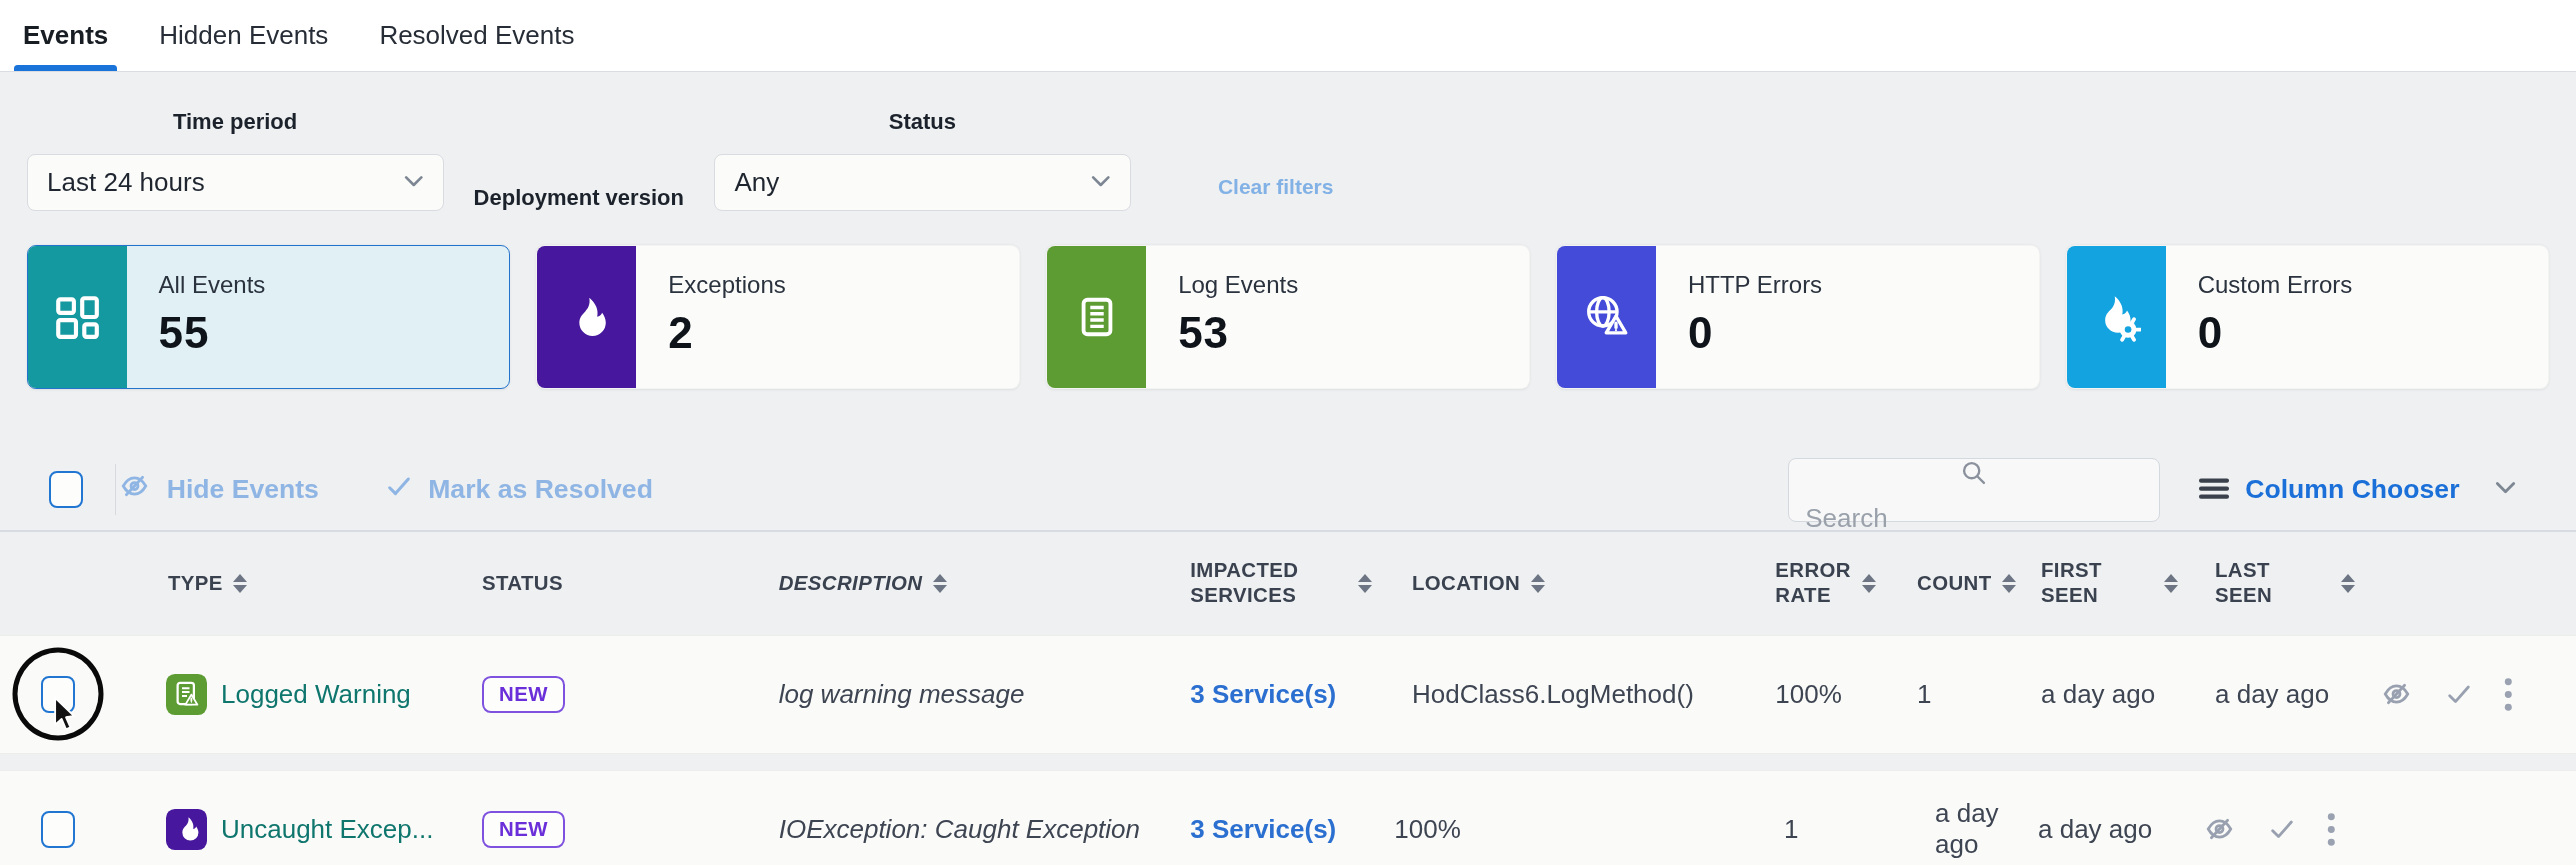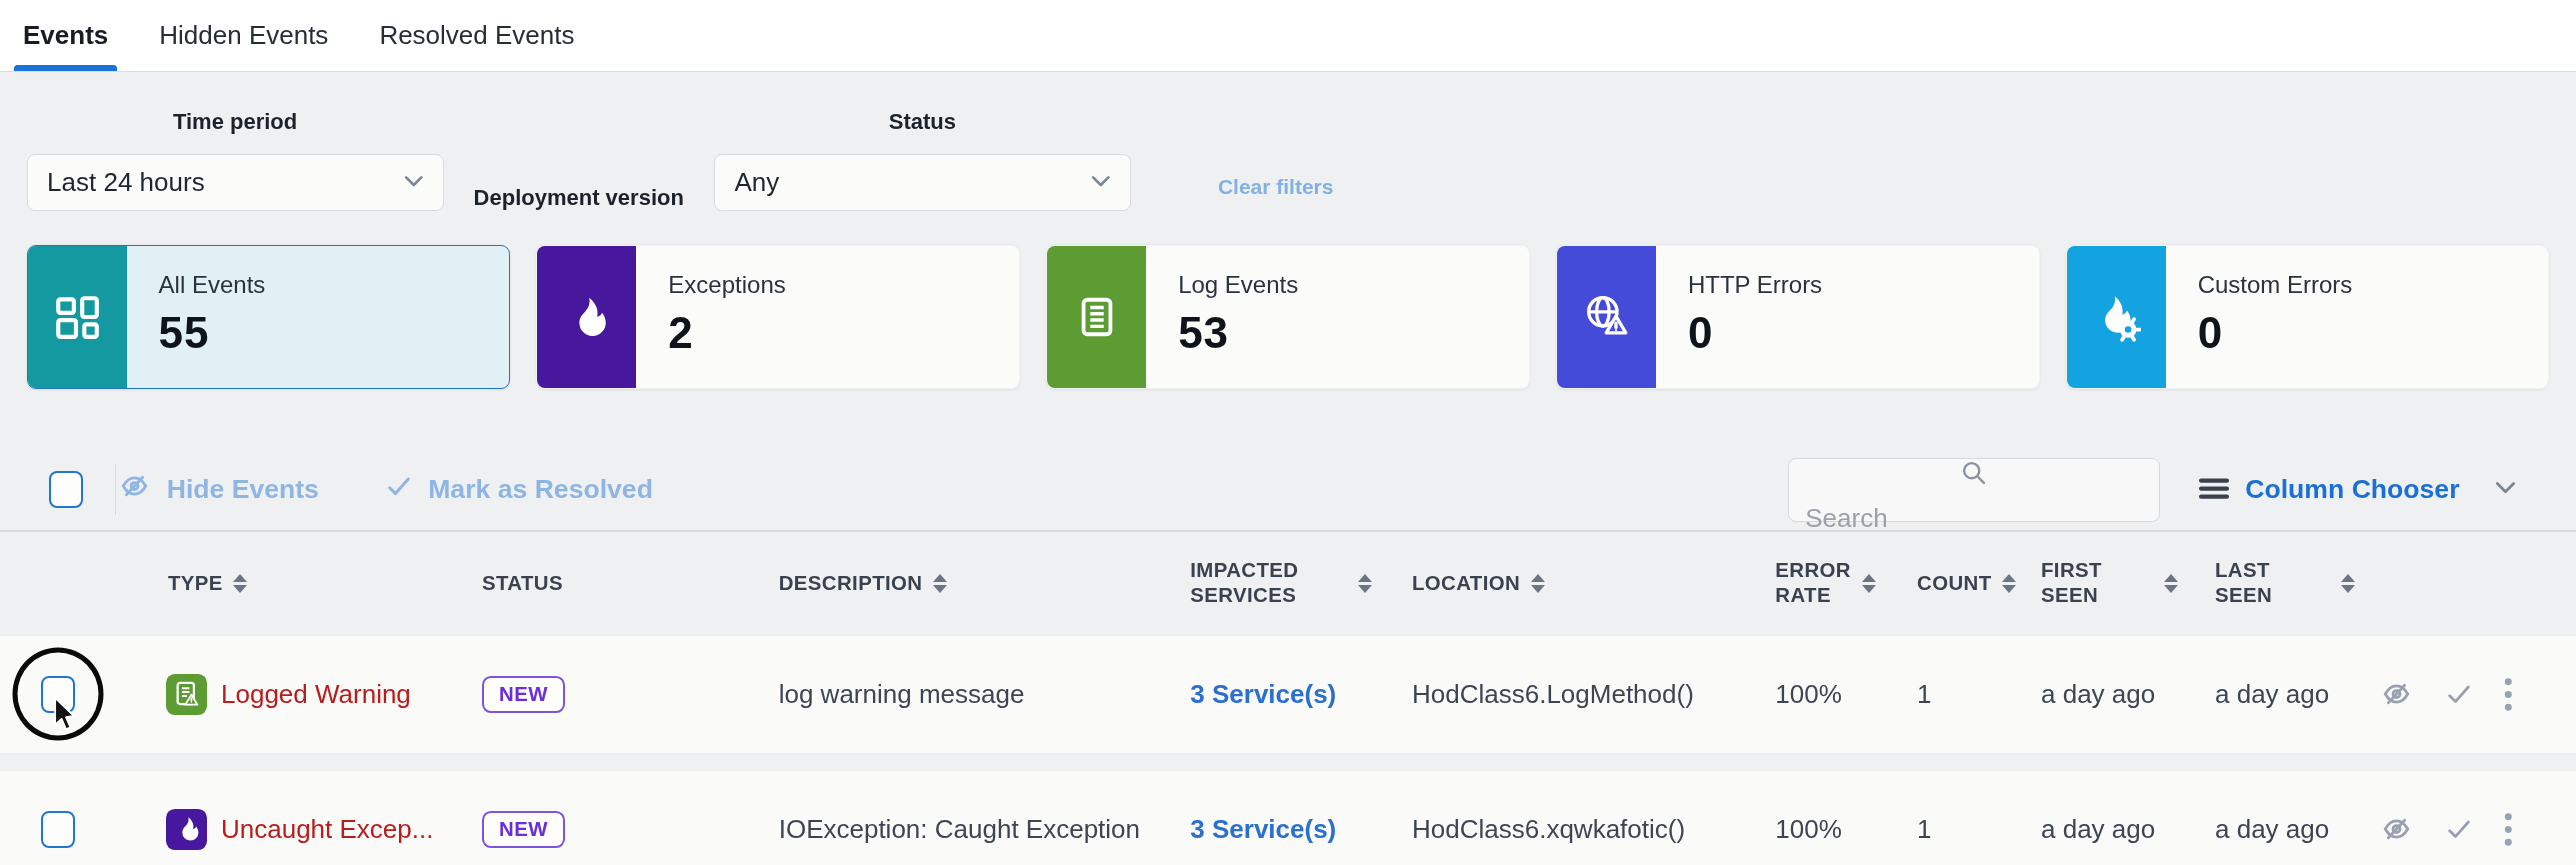--- a/index.html
+++ b/index.html
@@ -59,29 +59,29 @@
   .grid{display:grid;grid-template-columns:115px 345px 301px 416px 204px 381px 133px 106px 177px 177px 193px;
         align-items:center;}
   .thead{height:103px;}
   .th{display:flex;align-items:center;gap:10.6px;font-size:20.4px;font-weight:700;color:#3a4250;
       letter-spacing:0.4px;line-height:1.25;cursor:pointer;}
   .th .lbl{white-space:pre-line;}
   .sort-icon{display:inline-flex;flex-direction:column;gap:3.5px;flex:0 0 auto;}
   .sort-icon i{display:block;width:0;height:0;border-left:7px solid transparent;border-right:7px solid transparent;}
   .sort-icon .up{border-bottom:8px solid #6d7585;}
   .sort-icon .down{border-top:8px solid #6d7585;}
-  .pl-type{padding-left:53px;} .pl-status{padding-left:22px;} .pl-desc{padding-left:17.7px;}
+  .pl-type{padding-left:53px;} .pl-status{padding-left:22px;} .pl-desc{padding-left:17.7px;font-style:italic;}
   .pl-imp{padding-left:13.3px;max-width:182px;} .pl-loc{padding-left:31px;} .pl-err{padding-left:13.3px;max-width:97px;}
   .pl-count{padding-left:22px;} .pl-first{padding-left:40px;} .pl-last{padding-left:37px;}
 
   .row{background:#fafaf8;height:117px;margin-bottom:16px;border-top:0.9px solid rgba(0,0,0,0.05);
        border-bottom:0.9px solid rgba(0,0,0,0.05);}
   .cell{font-size:26px;color:#3e4552;}
   .cb-cell{position:relative;display:flex;justify-content:center;}
-  .type-cell{display:flex;align-items:center;gap:14px;padding-left:51px;font-size:26px;color:#b91c1c;}
+  .type-cell{display:flex;align-items:center;gap:14px;padding-left:51px;font-size:26px;color:#0f766e;}
   .type-icon{width:41px;height:41px;border-radius:8.9px;flex:0 0 41px;display:flex;align-items:center;justify-content:center;}
   .ti-green{background:#5d9c33;} .ti-purple{background:#47189d;}
   .badge{display:inline-block;margin-left:22px;border:2.7px solid #7e52df;color:#6b2fd9;background:#fdfdfc;
          font-size:20.4px;font-weight:700;letter-spacing:0.5px;border-radius:8.9px;padding:5.3px 15px;}
   .link{color:#2b6fd0;font-weight:600;cursor:pointer;}
   .actions{display:flex;align-items:center;gap:28px;padding-left:23px;}
   .actions .act{cursor:pointer;display:flex;align-items:center;}
 
   
   .ring{position:absolute;width:81px;height:83px;border:5.3px solid #0a0a0a;border-radius:50%;
@@ -385,21 +385,20 @@
           <path fill="#fff" d="M13.2 2c.6 3.6-.7 5.6-2.2 7.2-1.4 1.5-3 3-3 5.8a6.9 6.9 0 0 0 13.8 0c0-1.9-.8-3.6-1.9-5.2-.5 1.2-1.4 1.9-2.6 2.1.8-3.1-.5-7-4.1-9.9z"></path>
         </svg>
       </span>
       <span>Uncaught Excep...</span>
     </div>
     <div class="cell">
       <span class="badge">NEW</span>
     </div>
     <div class="cell pl-desc">IOException: Caught Exception</div>
     <div class="cell pl-imp link">3 Service(s)</div>
-    <div class="cell pl-loc">HodClass6.xqwkafotic()</div>
     <div class="cell pl-err">100%</div>
     <div class="cell pl-count">1</div>
     <div class="cell pl-first">a day ago</div>
     <div class="cell pl-last">a day ago</div>
     <div class="actions">
       <span class="act">
         <svg width="37" height="30" viewBox="0 0 24 24" fill="none" stroke="#99a1b0" stroke-width="2.2" stroke-linecap="round">
           <path d="M3 12c2.5-4.5 6-6.5 9-6.5s6.5 2 9 6.5c-2.5 4.5-6 6.5-9 6.5S5.5 16.5 3 12z"></path>
           <circle cx="12" cy="12" r="2.8"></circle>
             <path d="M5.5 19L18.5 5"></path>

